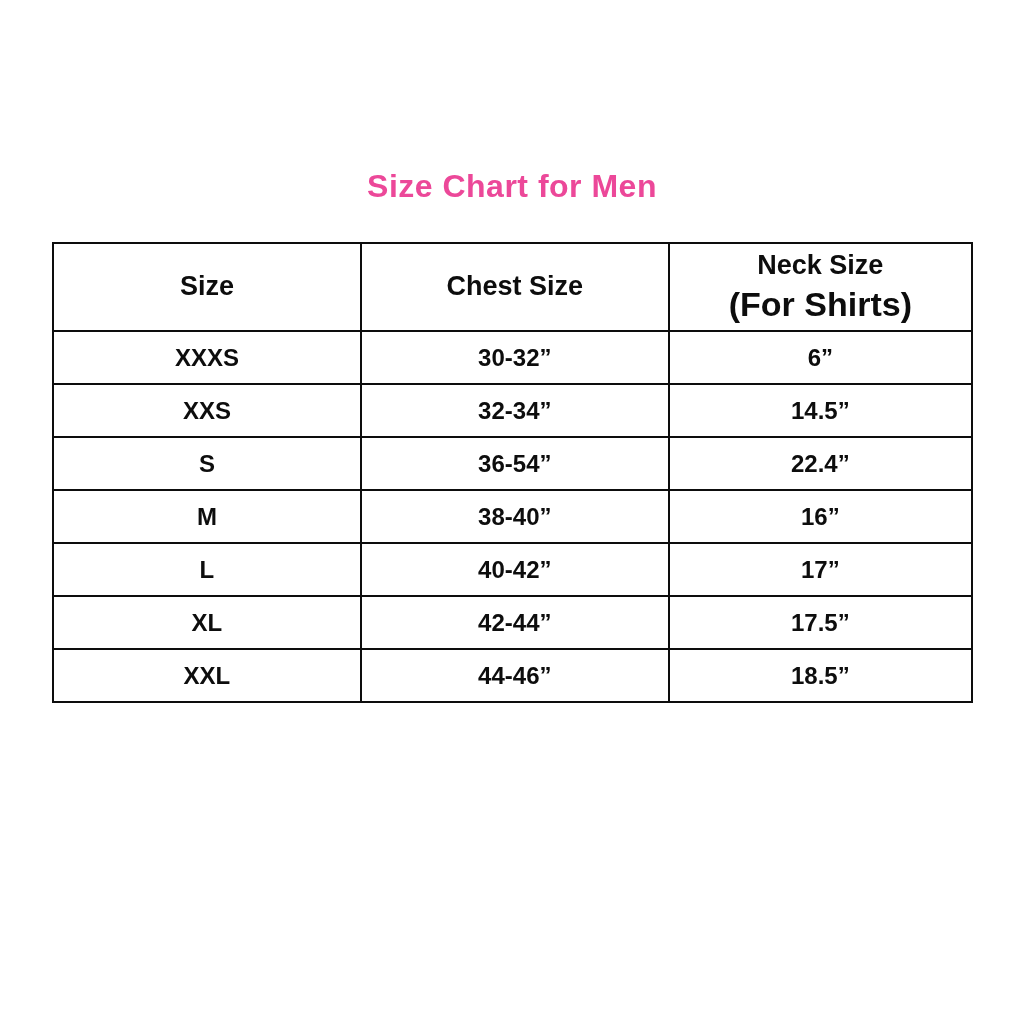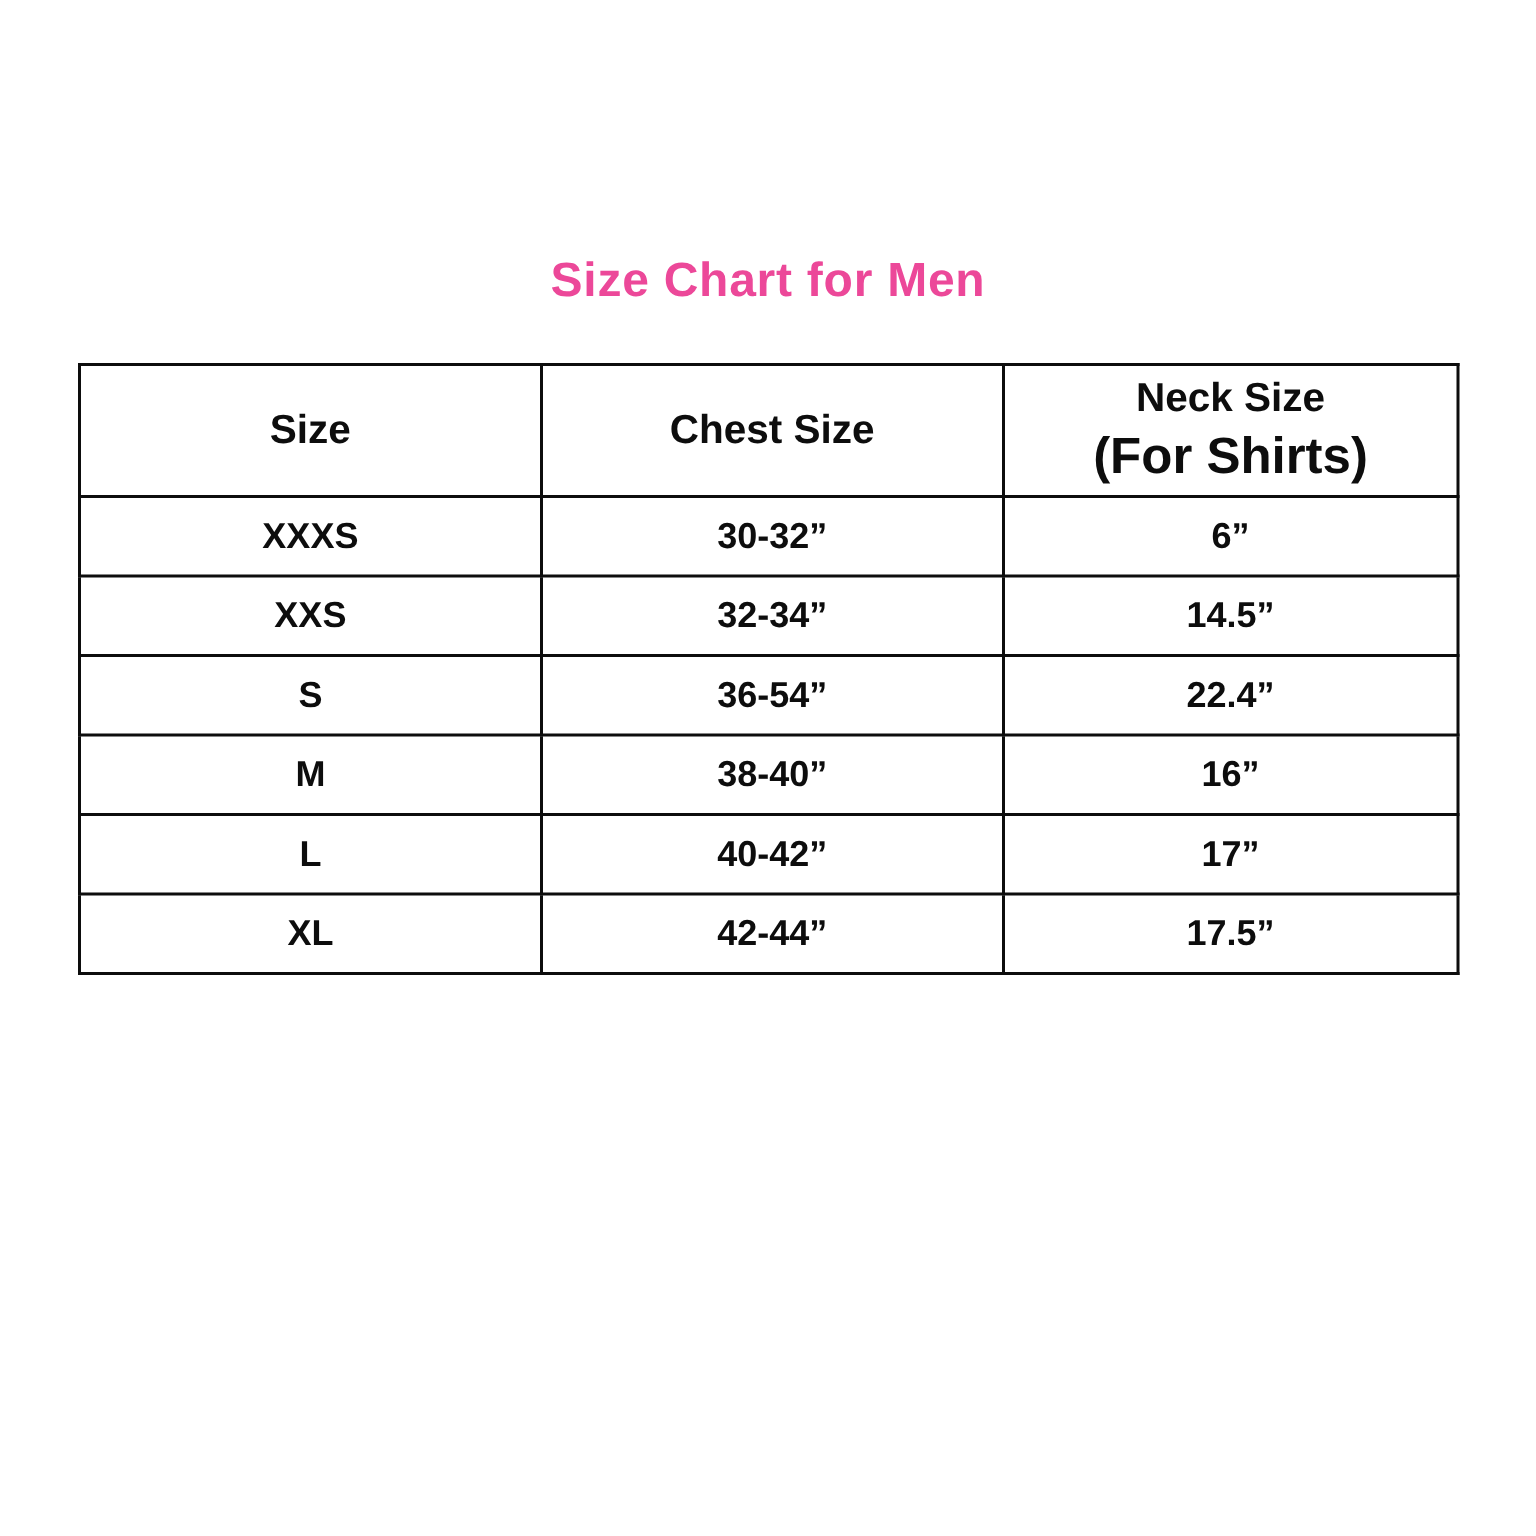--- a/index.html
+++ b/index.html
@@ -106,14 +106,19 @@
     <tr>
       <td>L</td>
       <td>40-42”</td>
       <td>17”</td>
     </tr>
     <tr>
       <td>XL</td>
       <td>42-44”</td>
       <td>17.5”</td>
     </tr>
+    <tr>
+      <td>XXL</td>
+      <td>44-46”</td>
+      <td>18.5”</td>
+    </tr>
   </tbody>
 </table>
 
 </body></html>

